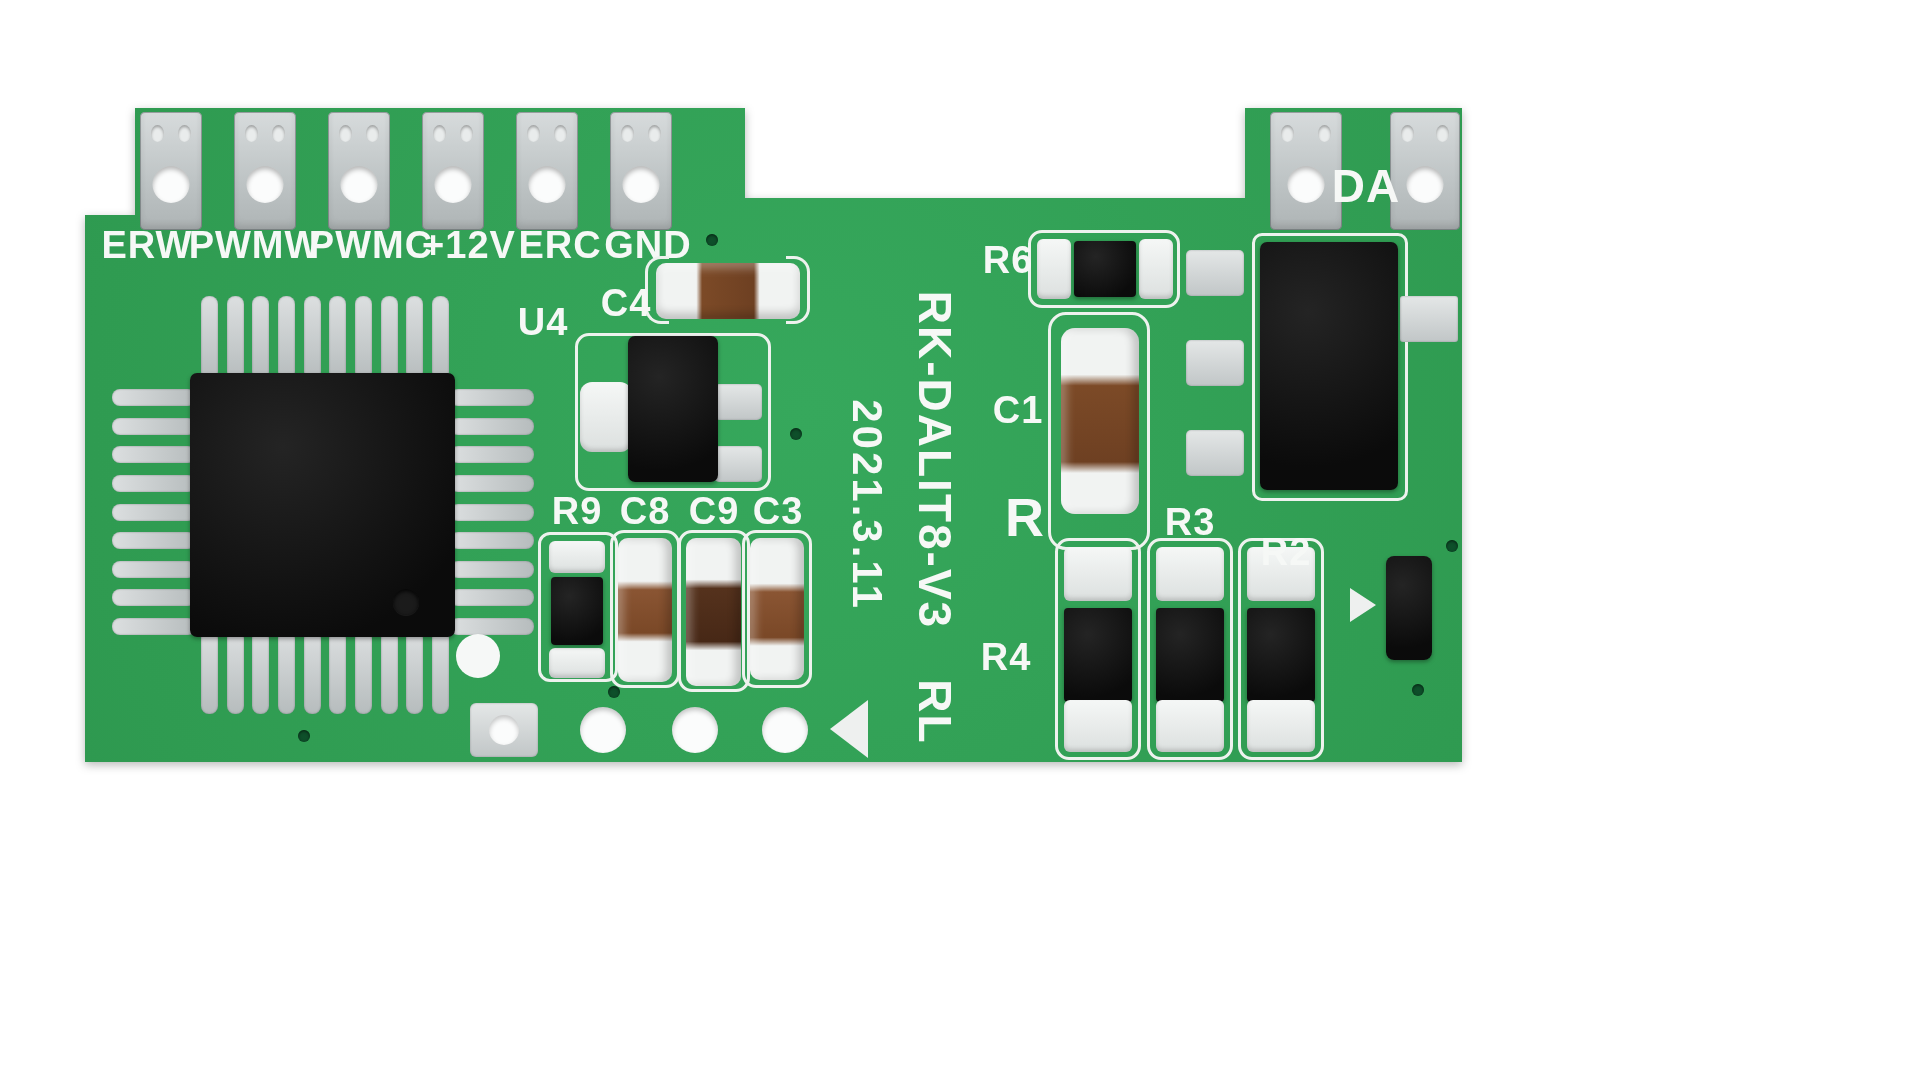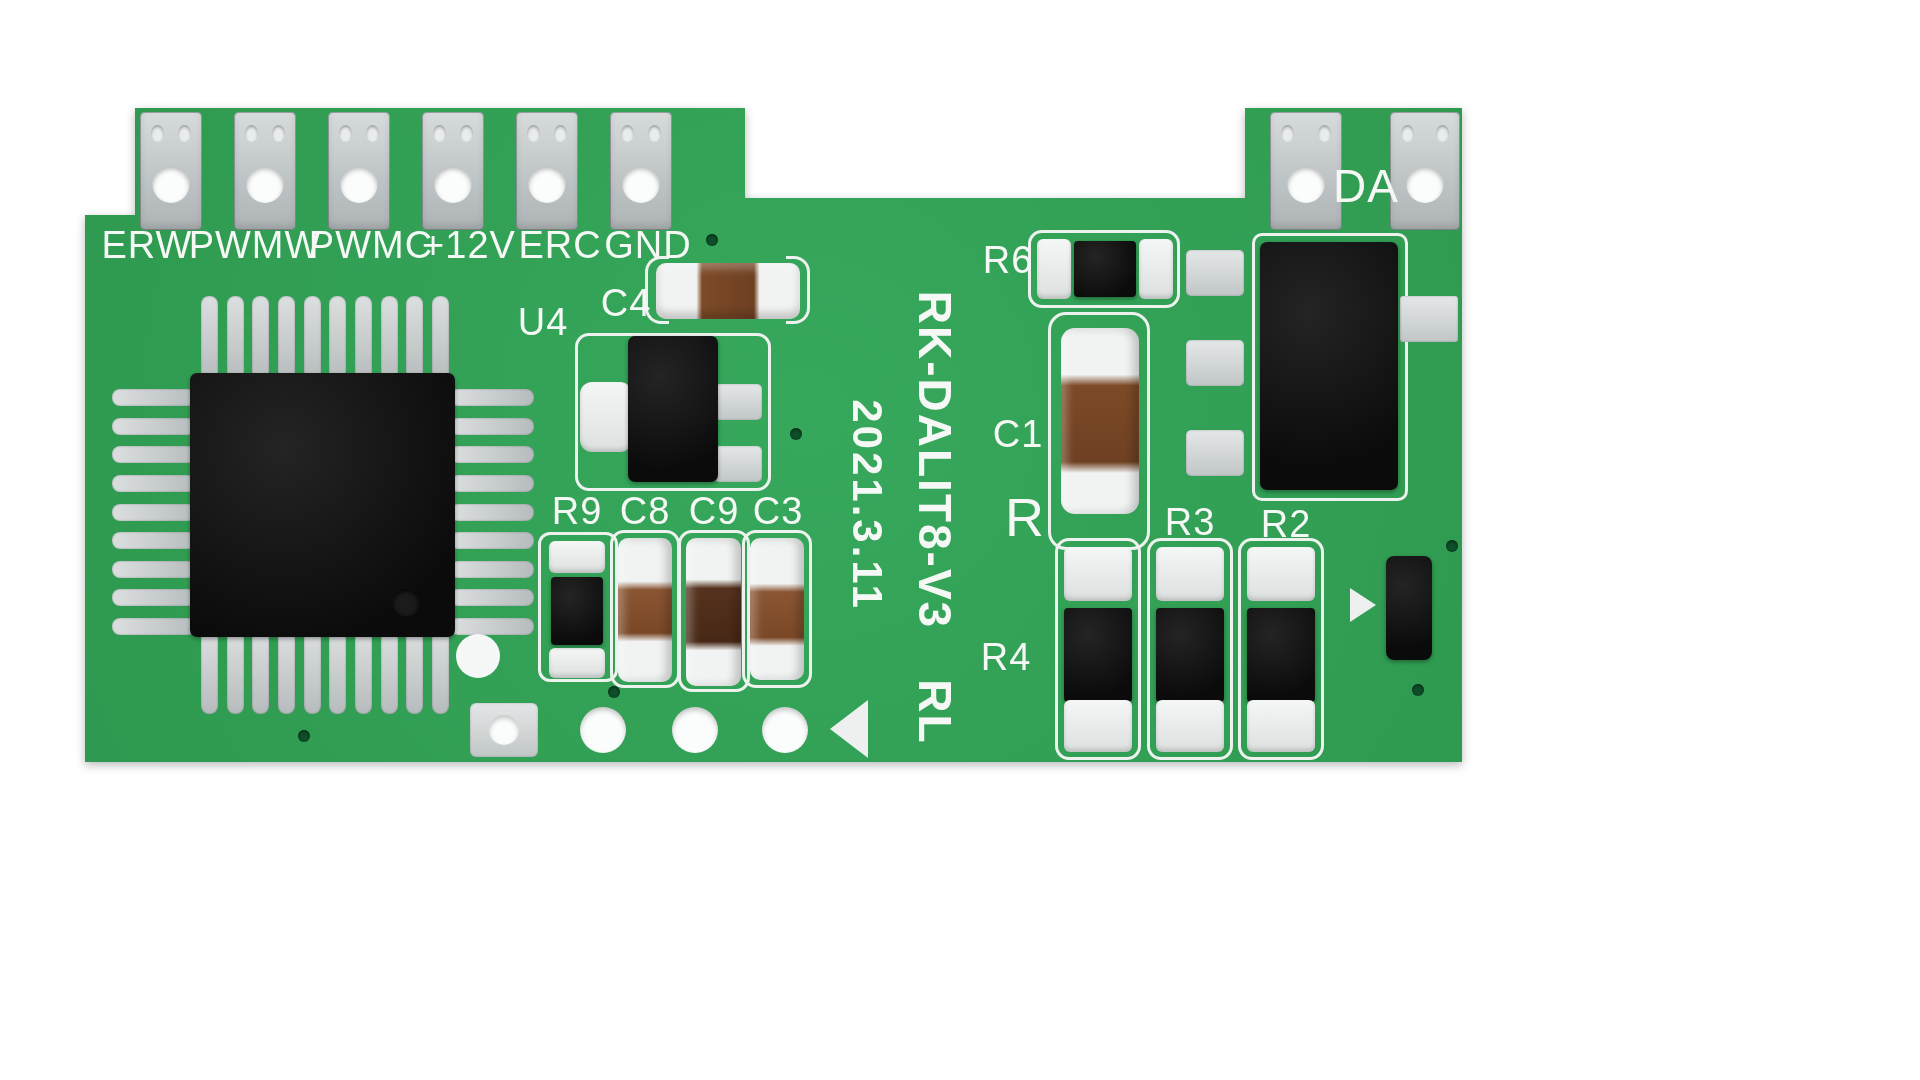--- a/index.html
+++ b/index.html
@@ -16,21 +16,21 @@
   .terminal{position:absolute;top:112px;width:62px;height:118px;border-radius:5px;
     background:linear-gradient(180deg,#d7dbdc 0%,#bdc3c4 60%,#aeb4b5 100%);
     box-shadow:inset 0 0 0 1px rgba(88,96,98,.5), inset 0 -5px 7px rgba(0,0,0,.12)}
   .sh{position:absolute;top:13px;width:13px;height:17px;border-radius:50%;background:#e9ecec;
     box-shadow:inset 0 2px 3px rgba(0,0,0,.32)}
   .sh.l{left:11px}.sh.r{right:11px}
   .bh{position:absolute;left:50%;top:54px;transform:translateX(-50%);width:37px;height:37px;
     border-radius:50%;background:#fbfcfc;box-shadow:inset 0 3px 5px rgba(0,0,0,.28)}
 
   
-  .lbl{position:absolute;transform:translate(-50%,-50%);color:#f6f8f6;font-weight:normal;
+  .lbl{position:absolute;transform:translate(-50%,-50%);color:#f6f8f6;font-weight:bold;
     font-size:38px;letter-spacing:1px;white-space:nowrap}
   .vlbl{position:absolute;transform:translate(-50%,-50%) rotate(90deg);color:#f6f8f6;
     font-weight:bold;white-space:nowrap}
 
   
   .pr{position:absolute;display:flex;justify-content:space-between}
   .pr .pin{background:linear-gradient(180deg,#dcdfe0,#b6bcbd);border-radius:8px;
     box-shadow:inset 0 0 2px rgba(70,78,80,.55)}
   .pr.h .pin{width:17px;height:100%}
   .pr.v{flex-direction:column}
@@ -238,24 +238,24 @@
     <div class="via" style="left:298px;top:730px"></div>
     <div class="via" style="left:608px;top:686px"></div>
 
     <div class="lbl" style="left:543px;top:322px">U4</div>
     <div class="lbl" style="left:626px;top:303px">C4</div>
     <div class="lbl" style="left:577px;top:511px">R9</div>
     <div class="lbl" style="left:645px;top:511px">C8</div>
     <div class="lbl" style="left:714px;top:511px">C9</div>
     <div class="lbl" style="left:778px;top:511px">C3</div>
     <div class="lbl" style="left:1008px;top:260px">R6</div>
-    <div class="lbl" style="left:1018px;top:434px">C1</div>
+    <div class="lbl" style="left:1018px;top:410px">C1</div>
     <div class="lbl" style="left:1025px;top:517px;font-size:54px">R</div>
     <div class="lbl" style="left:1190px;top:522px">R3</div>
-    <div class="lbl" style="left:1286px;top:524px">R2</div>
+    <div class="lbl" style="left:1286px;top:552px">R2</div>
     <div class="lbl" style="left:1006px;top:657px">R4</div>
 
     <div class="vlbl" style="left:935px;top:460px;font-size:46px;letter-spacing:2px">RK-DALIT8-V3</div>
     <div class="vlbl" style="left:935px;top:712px;font-size:46px;letter-spacing:2px">RL</div>
     <div class="vlbl" style="left:867px;top:505px;font-size:42px;letter-spacing:3px">2021.3.11</div>
 
   </div>
  </div>
 </div>
 

